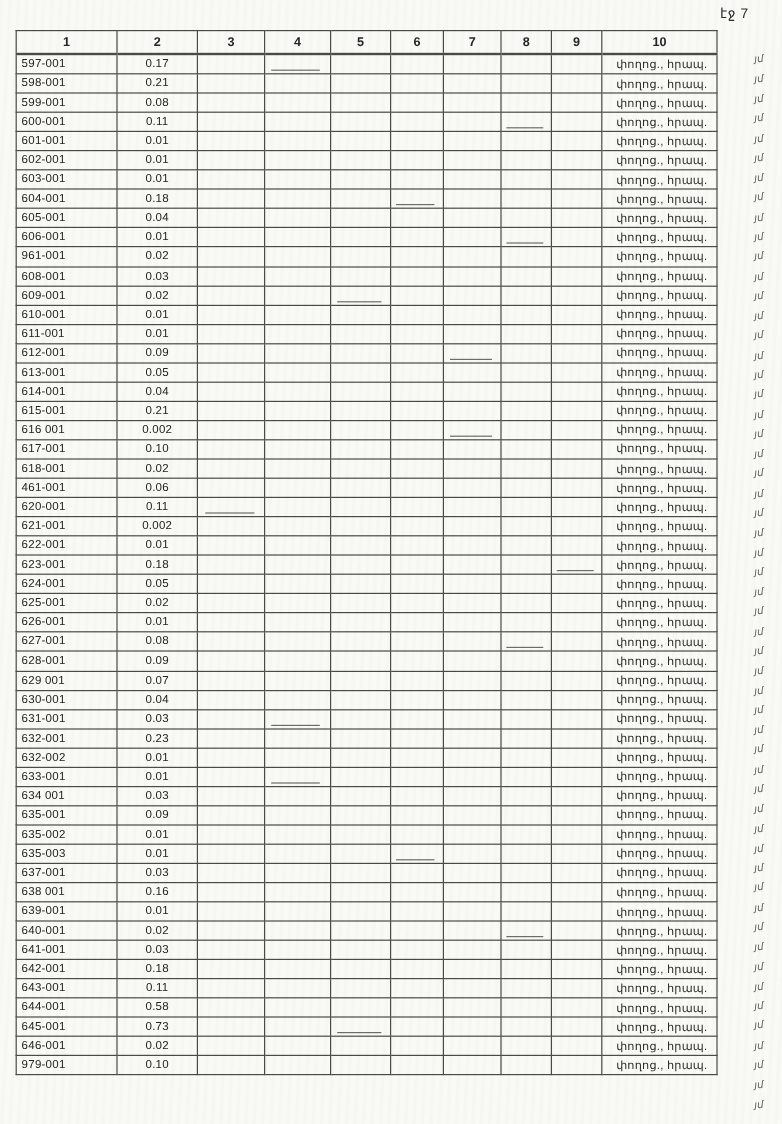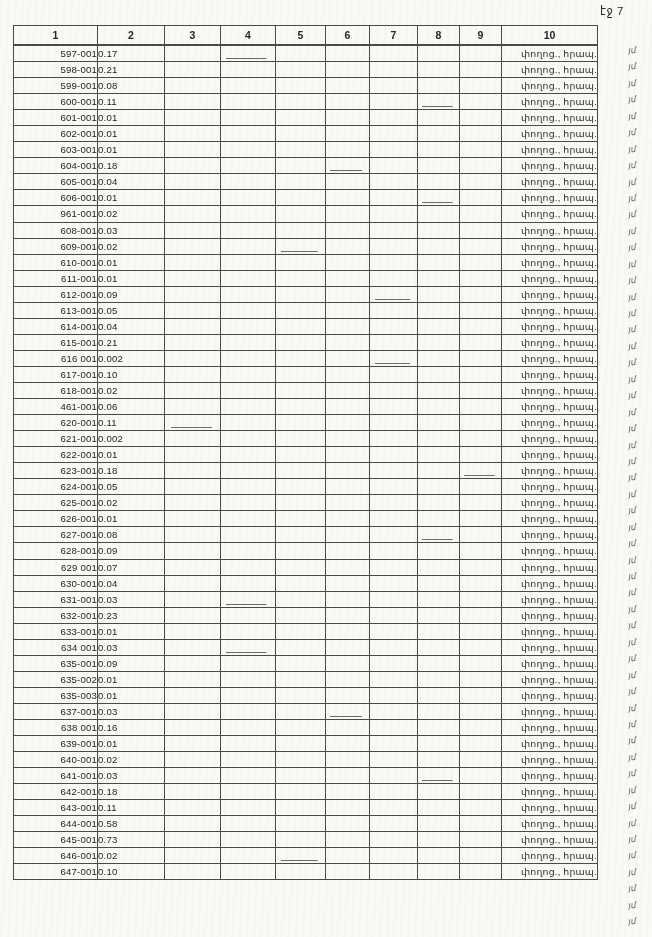--- a/index.html
+++ b/index.html
@@ -29,23 +29,23 @@
     padding:0;
   }
   thead th{
     height:18px;font-size:10.5px;font-weight:bold;color:#262626;
     border-bottom-width:2px;
   }
   tbody td{
     height:15.05px;font-size:9.6px;color:#232320;
     letter-spacing:0.2px;
   }
-  td.c1{padding-left:4px;text-align:right;}
-  td.c2{text-align:left;}
-  td.c10{padding-left:4px;text-align:right;font-size:9.4px;color:#2b2b28;}
+  td.c1{padding-left:4px;text-align:left;}
+  td.c2{text-align:center;}
+  td.c10{padding-left:4px;text-align:center;font-size:9.4px;color:#2b2b28;}
   
   tbody tr:nth-child(1)  td:nth-child(4),
   tbody tr:nth-child(4)  td:nth-child(8),
   tbody tr:nth-child(8)  td:nth-child(6),
   tbody tr:nth-child(10) td:nth-child(8),
   tbody tr:nth-child(13) td:nth-child(5),
   tbody tr:nth-child(16) td:nth-child(7),
   tbody tr:nth-child(20) td:nth-child(7),
   tbody tr:nth-child(24) td:nth-child(3),
   tbody tr:nth-child(27) td:nth-child(9),
@@ -526,20 +526,32 @@
         <td class="c3"></td>
         <td class="c4"></td>
         <td class="c5"></td>
         <td class="c6"></td>
         <td class="c7"></td>
         <td class="c8"></td>
         <td class="c9"></td>
         <td class="c10">փողոց., հրապ.</td>
       </tr>
       <tr>
+        <td class="c1">632-002</td>
+        <td class="c2">0.01</td>
+        <td class="c3"></td>
+        <td class="c4"></td>
+        <td class="c5"></td>
+        <td class="c6"></td>
+        <td class="c7"></td>
+        <td class="c8"></td>
+        <td class="c9"></td>
+        <td class="c10">փողոց., հրապ.</td>
+      </tr>
+      <tr>
         <td class="c1">633-001</td>
         <td class="c2">0.01</td>
         <td class="c3"></td>
         <td class="c4"></td>
         <td class="c5"></td>
         <td class="c6"></td>
         <td class="c7"></td>
         <td class="c8"></td>
         <td class="c9"></td>
         <td class="c10">փողոց., հրապ.</td>
@@ -706,21 +718,21 @@
         <td class="c3"></td>
         <td class="c4"></td>
         <td class="c5"></td>
         <td class="c6"></td>
         <td class="c7"></td>
         <td class="c8"></td>
         <td class="c9"></td>
         <td class="c10">փողոց., հրապ.</td>
       </tr>
       <tr>
-        <td class="c1">647-001</td>
+        <td class="c1">979-001</td>
         <td class="c2">0.10</td>
         <td class="c3"></td>
         <td class="c4"></td>
         <td class="c5"></td>
         <td class="c6"></td>
         <td class="c7"></td>
         <td class="c8"></td>
         <td class="c9"></td>
         <td class="c10">փողոց., հրապ.</td>
       </tr>

